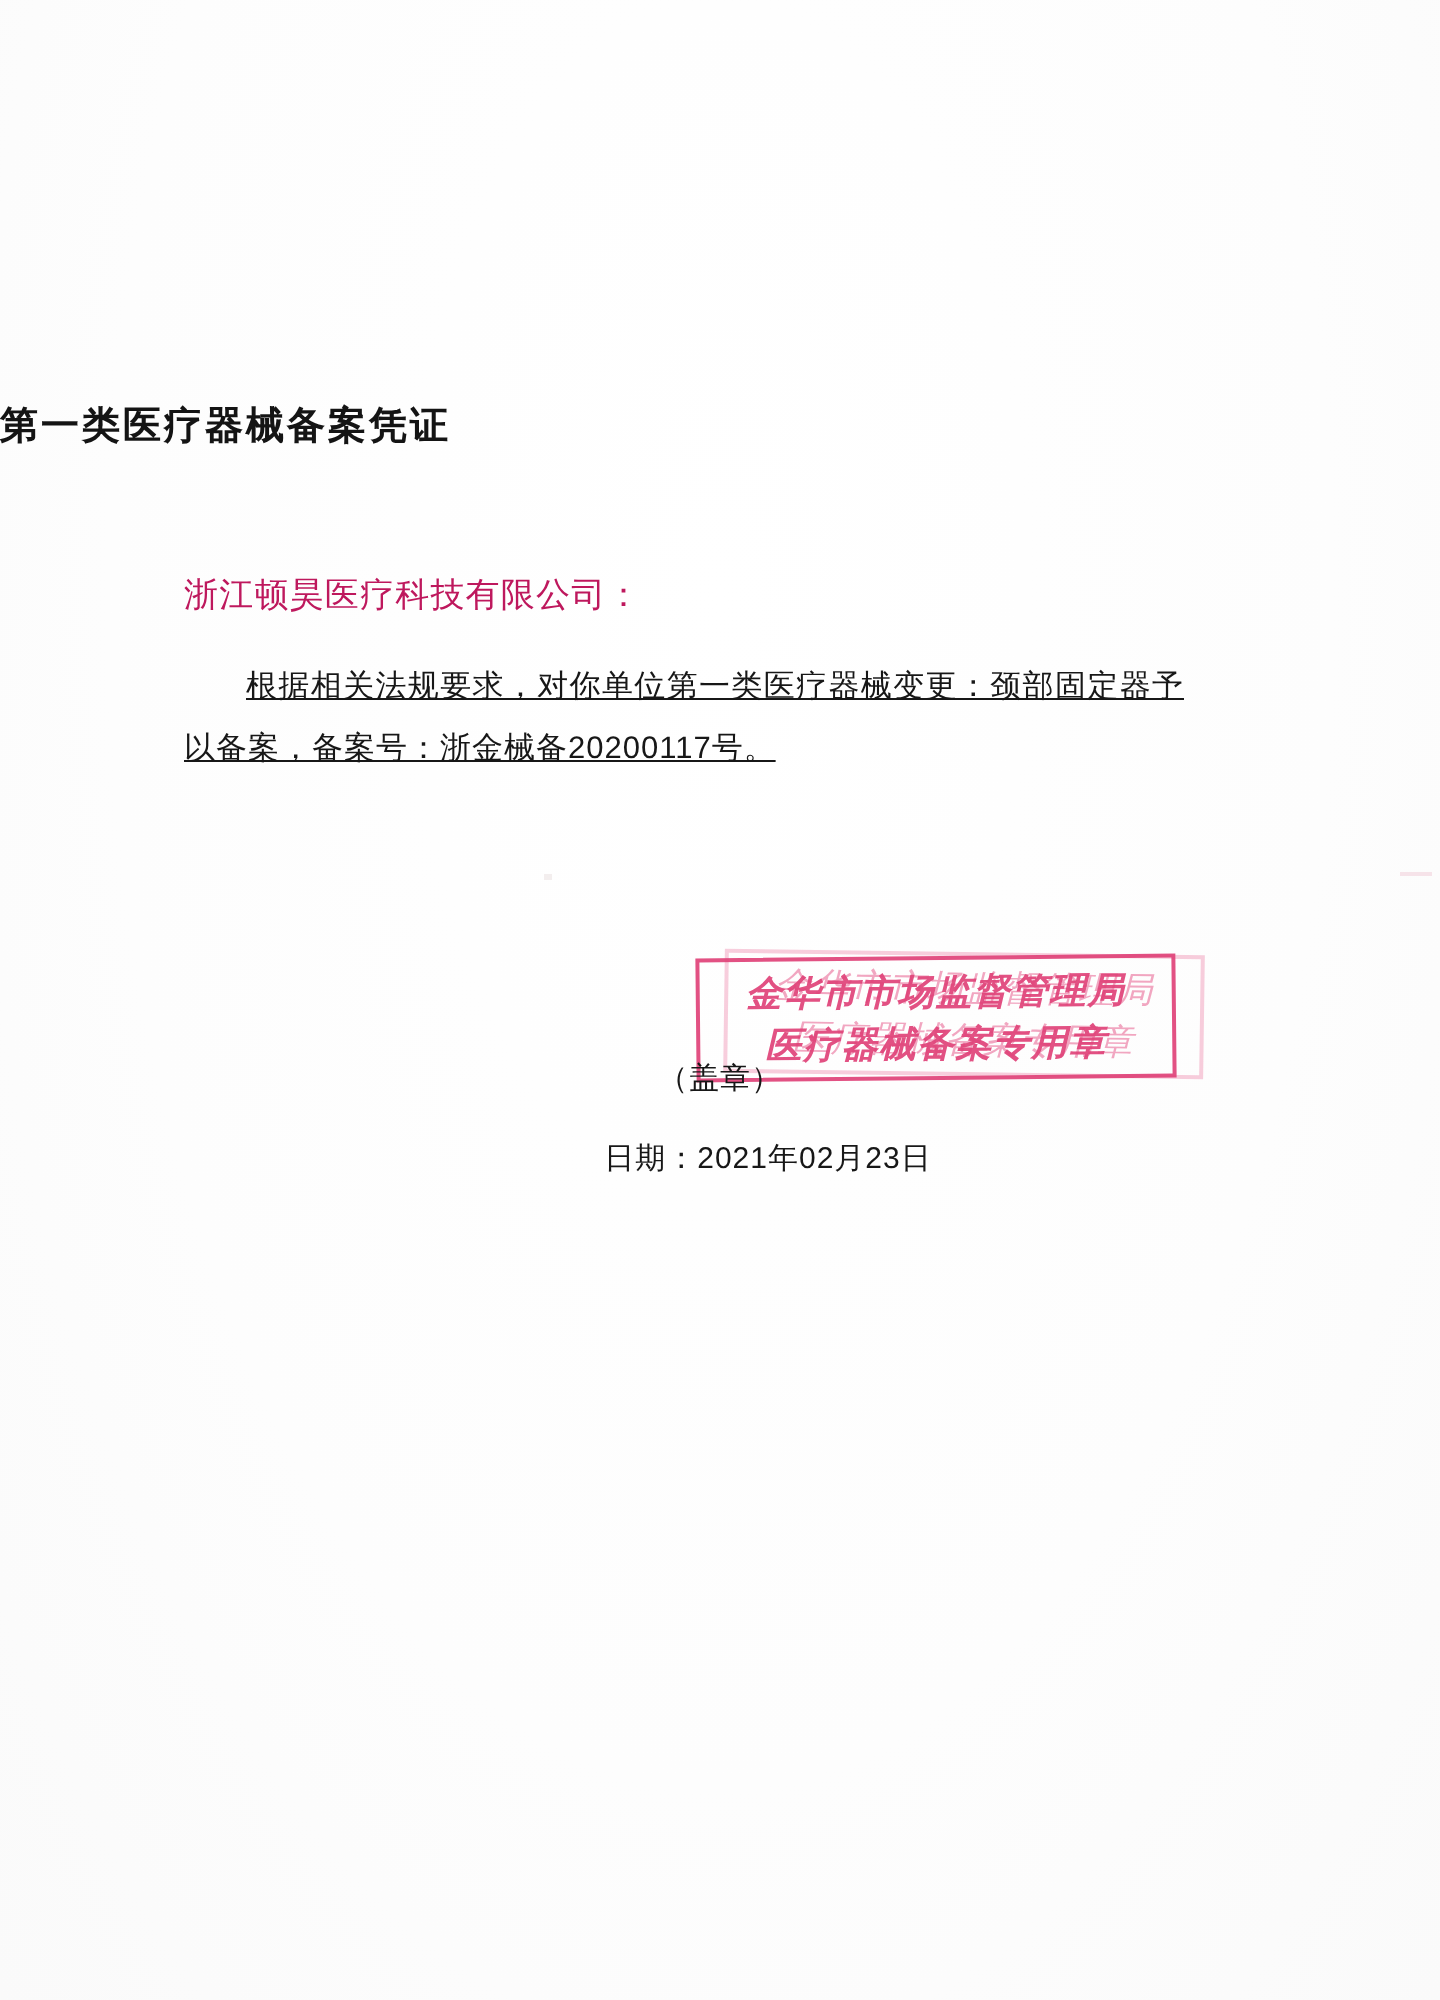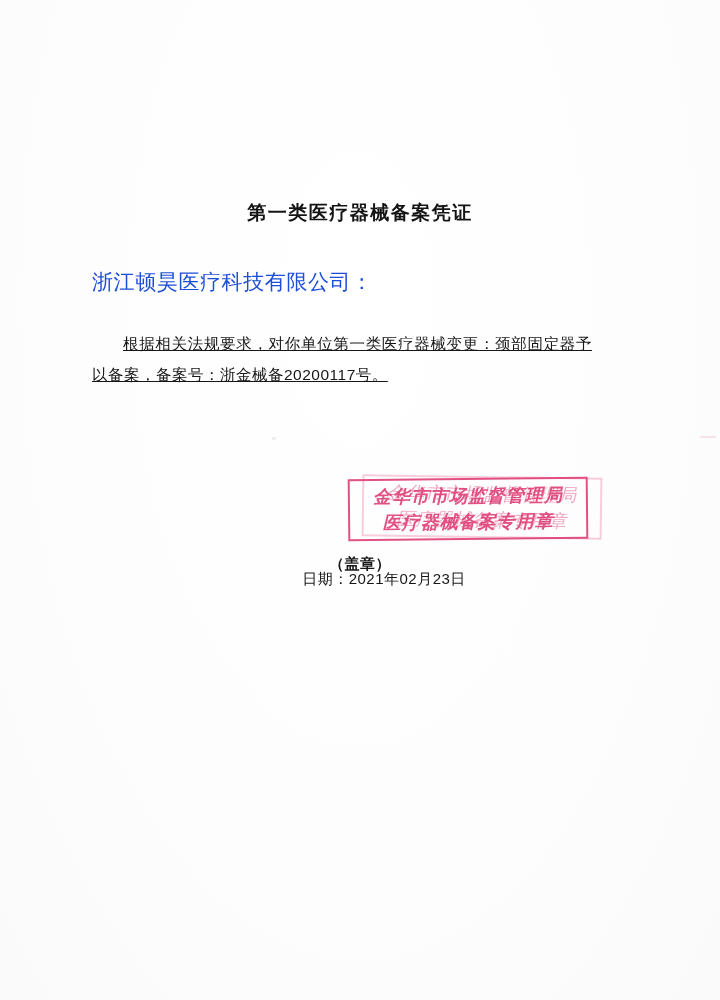--- a/index.html
+++ b/index.html
@@ -29,33 +29,33 @@
   }
   .doc {
     position: absolute;
     inset: 0;
   }
   .title {
     position: absolute;
     top: 200px;
     left: 0;
     width: 720px;
-    text-align: center;
+    text-align: left;
     font-size: 19px;
     font-weight: bold;
     letter-spacing: 1.5px;
     color: #141414;
   }
   .addressee {
     position: absolute;
-    top: 268px;
+    top: 286px;
     left: 92px;
-    font-size: 21px;
+    font-size: 17px;
     letter-spacing: .6px;
-    color: #1d4ed8;
+    color: #be185d;
   }
   .body-text {
     position: absolute;
     top: 328px;
     left: 92px;
     width: 500px;
     font-size: 15.5px;
     line-height: 31px;
     letter-spacing: .5px;
     text-indent: 2em;
@@ -112,28 +112,27 @@
     align-items: center;
     transform: rotate(0.8deg);
     opacity: .55;
     pointer-events: none;
   }
   .stamp-ghost .stamp-line1, .stamp-ghost .stamp-line2 {
     font-weight: 500;
   }
   .seal-note {
     position: absolute;
-    top: 555px;
+    top: 530px;
     left: 0;
     width: 720px;
     text-align: center;
     font-size: 15px;
     color: #171717;
     letter-spacing: .5px;
-    font-weight: bold;
   }
   .date-line {
     position: absolute;
     top: 570px;
     left: 0;
     width: 720px;
     text-align: center;
     font-size: 15px;
     color: #171717;
     letter-spacing: .5px;

